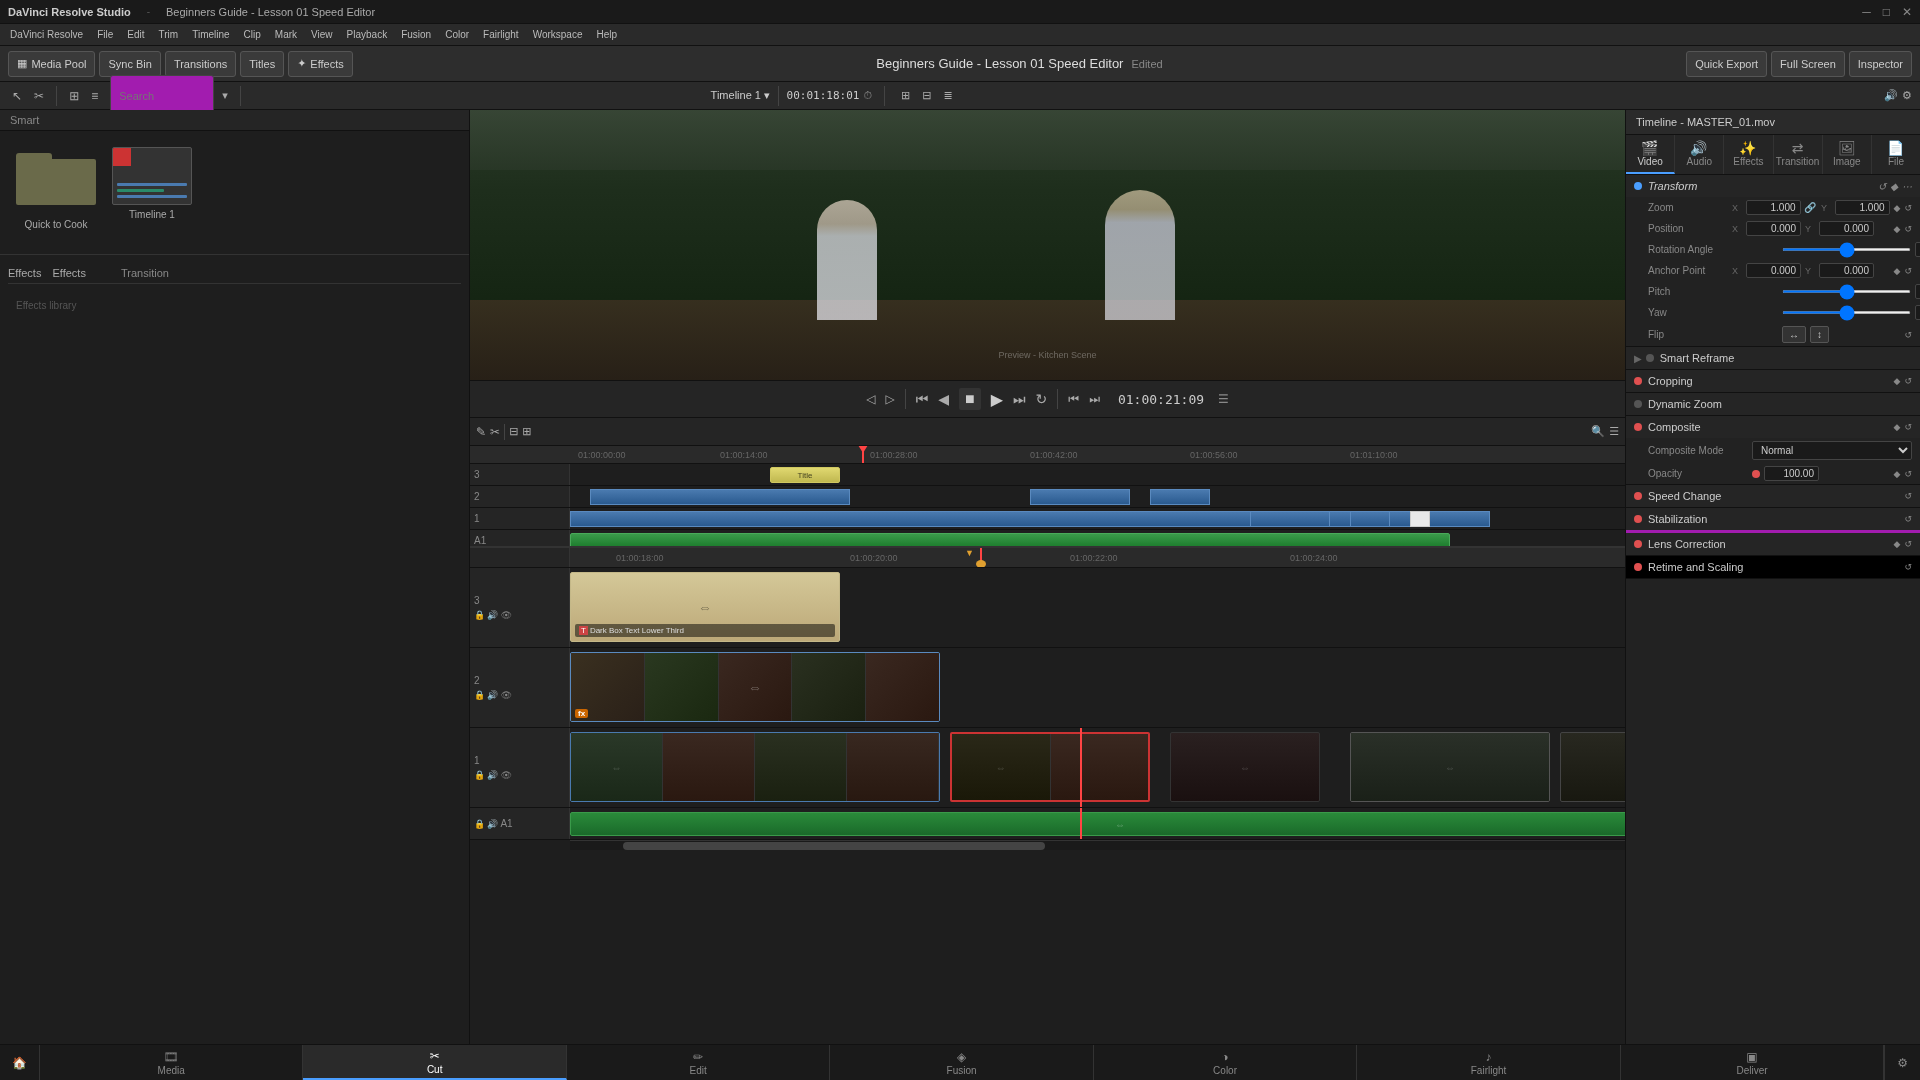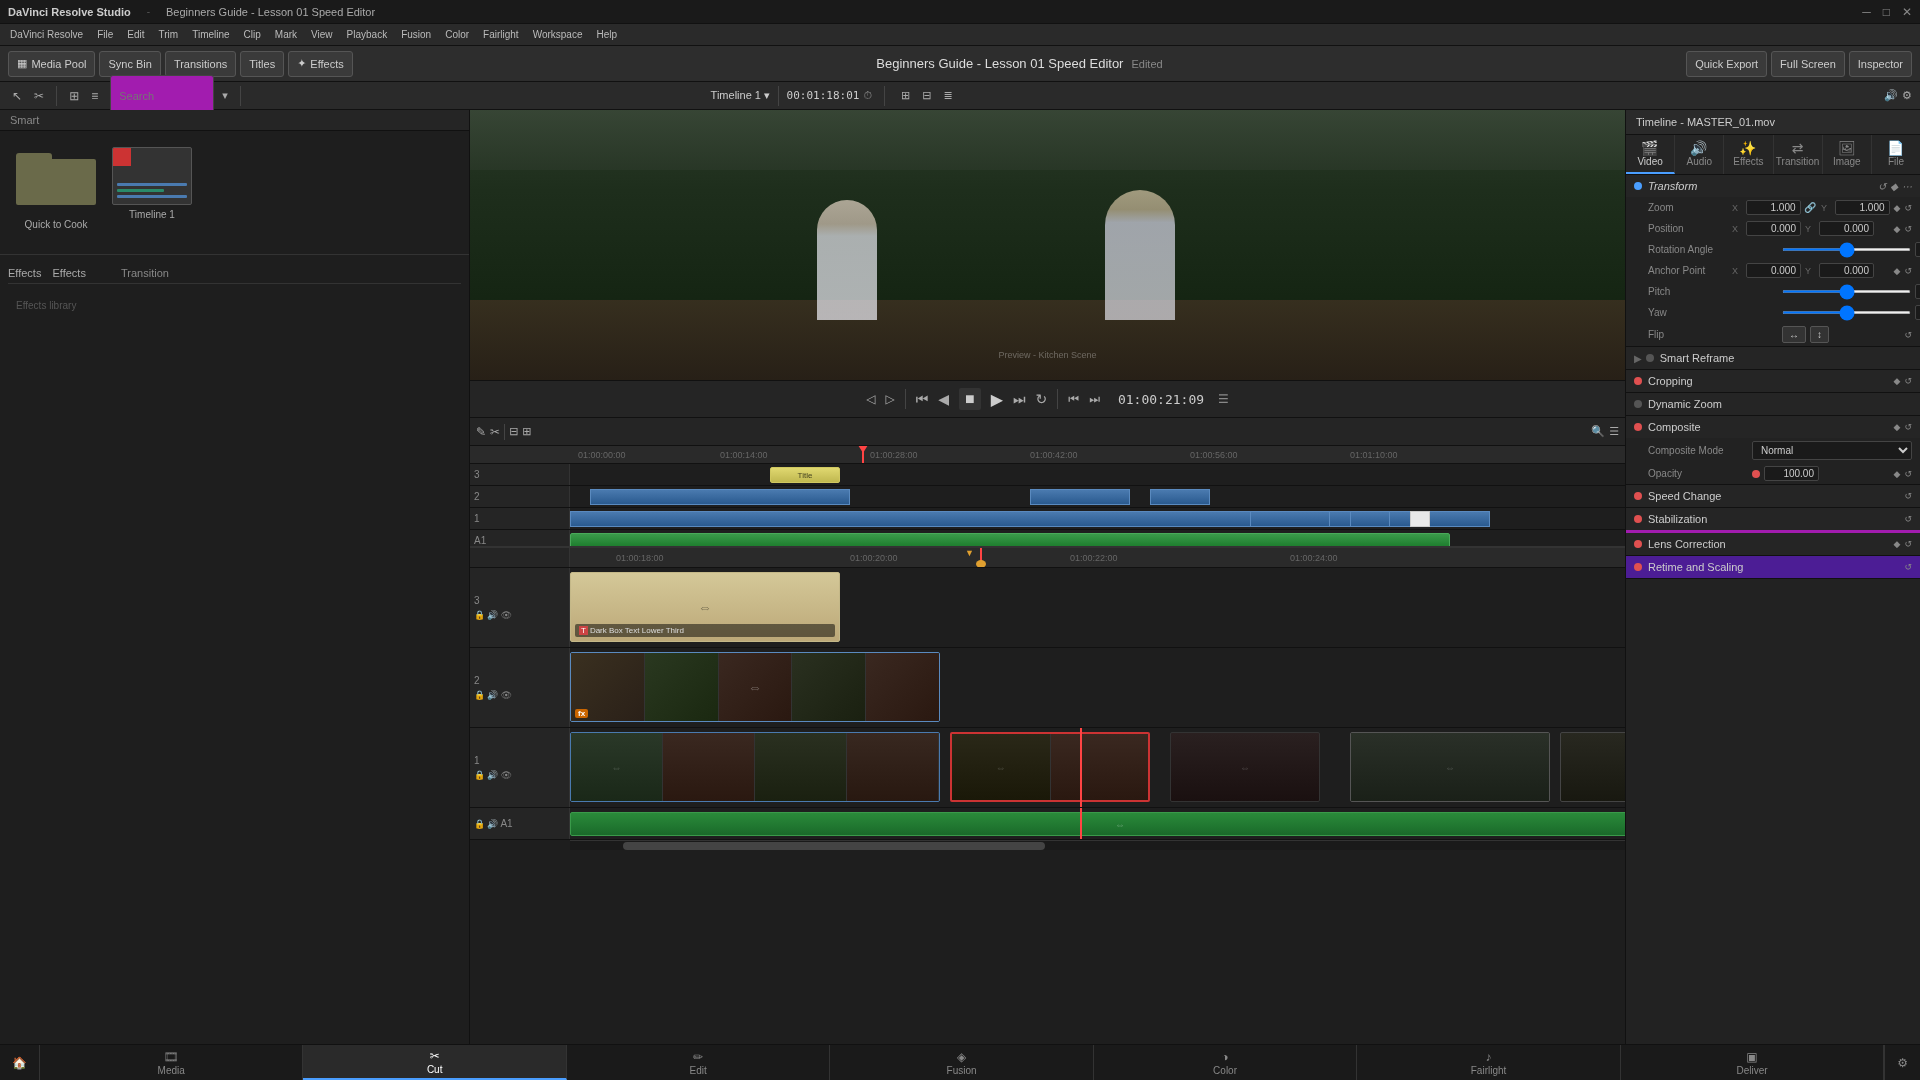--- a/index.html
+++ b/index.html
@@ -548,21 +548,21 @@
       <div style="border-bottom: 1px solid #111;">
         <div style="display: flex; align-items: center; padding: 5px 8px; cursor: pointer; background: #252525;">
           <div style="width: 8px; height: 8px; border-radius: 50%; background: #e05050; margin-right: 6px; flex-shrink: 0;"></div>
           <span style="font-size: 11px; color: #ccc; flex: 1;">Lens Correction</span>
           <span style="font-size: 9px; color: #888; cursor: pointer;">◆</span>
           <span style="font-size: 9px; color: #888; cursor: pointer; margin-left: 4px;">↺</span>
         </div>
       </div>
 
       <div style="border-bottom: 1px solid #111;">
-        <div style="display: flex; align-items: center; padding: 5px 8px; cursor: pointer; background: #4c1d95;">
+        <div style="display: flex; align-items: center; padding: 5px 8px; cursor: pointer; background: #000000;">
           <div style="width: 8px; height: 8px; border-radius: 50%; background: #e05050; margin-right: 6px; flex-shrink: 0;"></div>
           <span style="font-size: 11px; color: #ccc; flex: 1;">Retime and Scaling</span>
           <span style="font-size: 9px; color: #888; cursor: pointer;">↺</span>
         </div>
       </div>
 
     </div>
   </div>
 
 </div>

